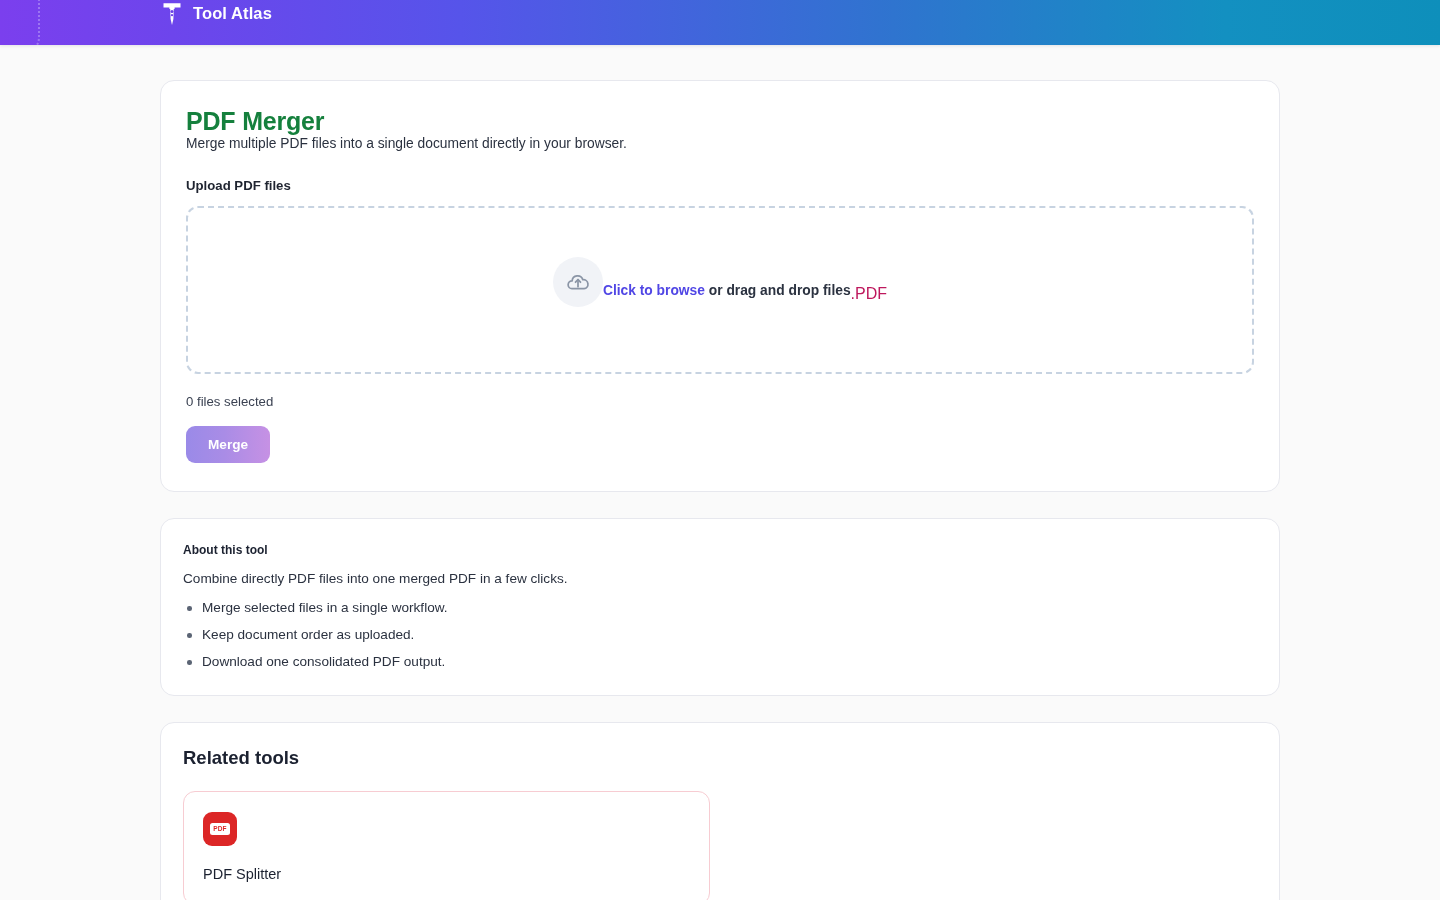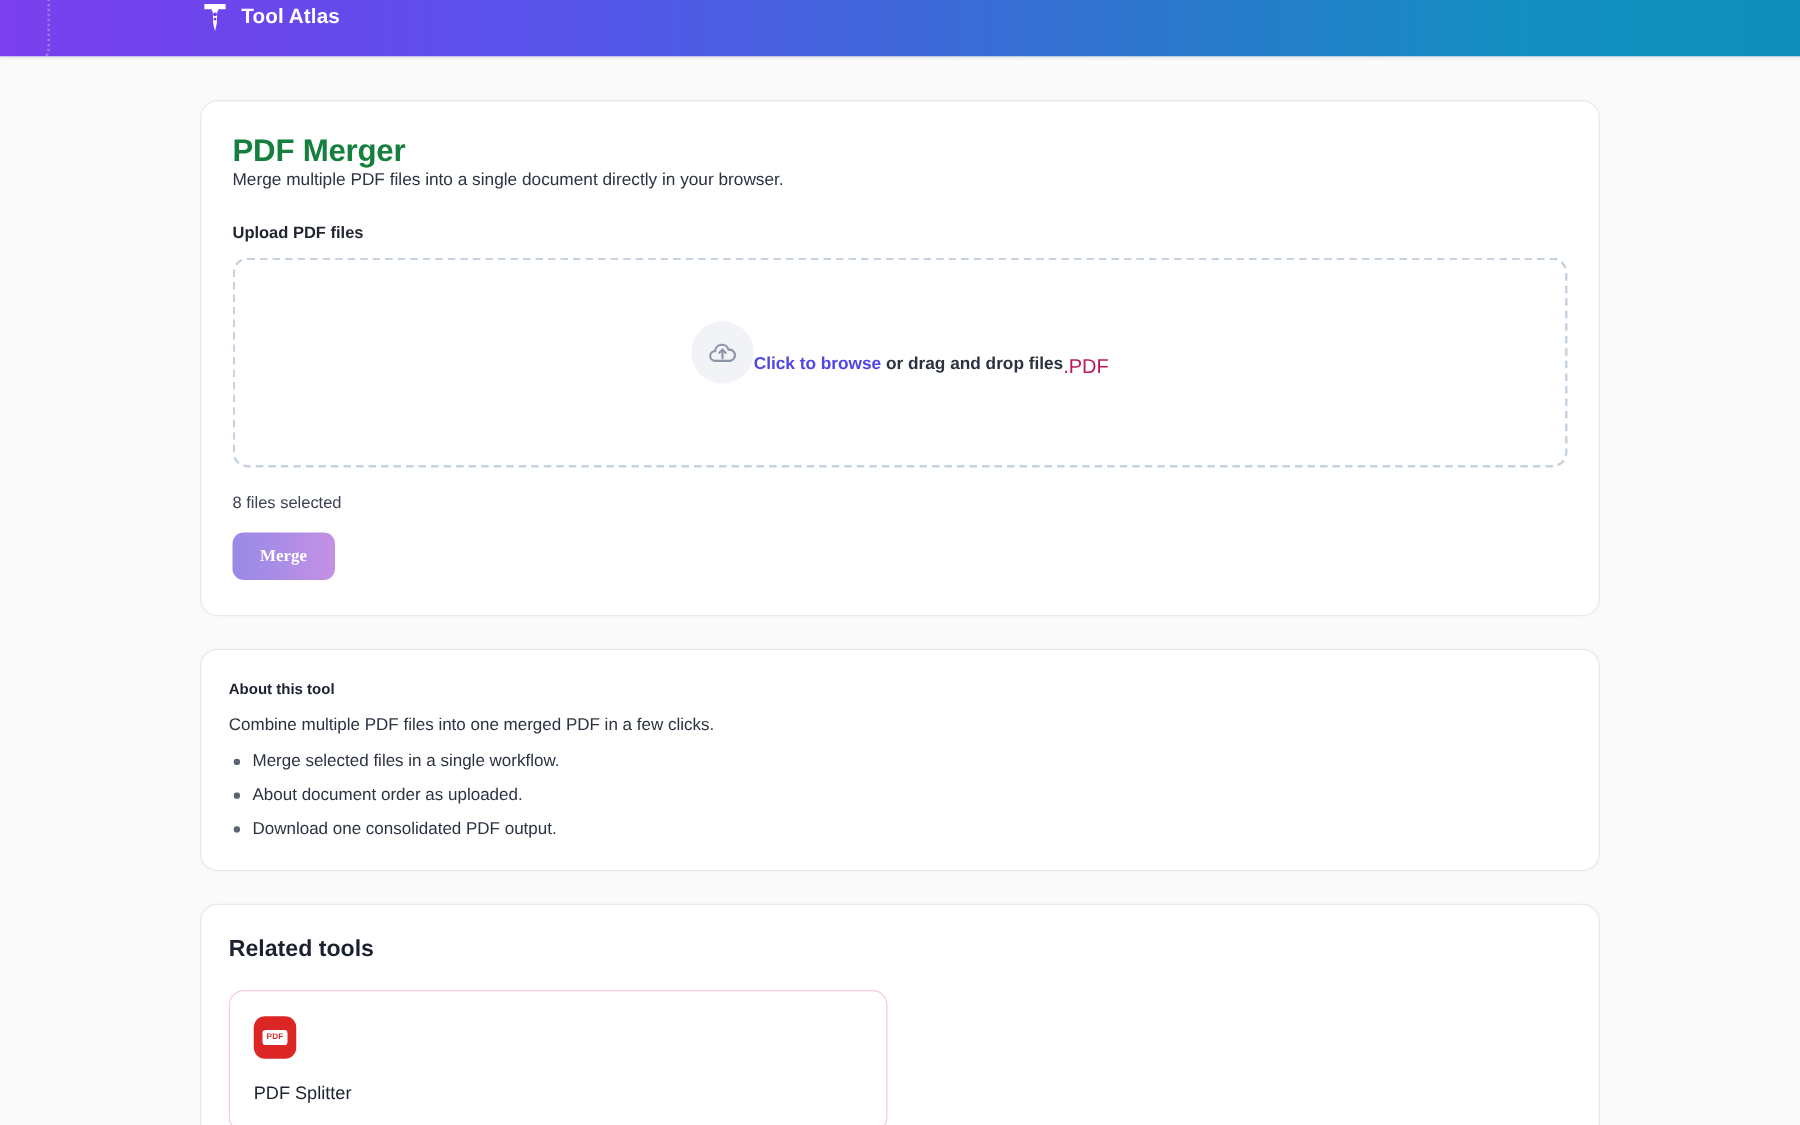--- a/index.html
+++ b/index.html
@@ -139,21 +139,21 @@
     font-size: 13.2px;
     color: #3b4252;
     margin-top: 20px;
   }
 
   .merge-button {
     margin-top: 17px;
     border: none;
     border-radius: 9px;
     padding: 11px 22px;
-    font-family: Liberation Serif, serif;
+    font-family: Liberation Sans, sans-serif;
     font-size: 13.6px;
     font-weight: bold;
     color: #ffffff;
     background: linear-gradient(90deg, #9a8ae8 0%, #a98ce6 45%, #c691e4 100%);
     cursor: default;
   }
 
   
   .about-card { padding: 24px 22px 26px 22px; }
   .about-title {
@@ -264,31 +264,31 @@
             <path d="M12 16.3 L12 9.9"></path>
             <path d="M9.7 12.2 L12 9.9 L14.3 12.2"></path>
           </svg>
         </div>
         <div class="dz-text">
           <span class="dz-link">Click to browse</span><span> or drag and drop files</span>
         </div>
         <div class="dz-hint">.PDF</div>
       </div>
 
-      <div class="file-count">8 files selected</div>
+      <div class="file-count">0 files selected</div>
 
       <button class="merge-button">Merge</button>
     </section>
 
     <section class="card about-card">
       <h2 class="about-title">About this tool</h2>
-      <p class="about-desc">Combine multiple PDF files into one merged PDF in a few clicks.</p>
+      <p class="about-desc">Combine directly PDF files into one merged PDF in a few clicks.</p>
       <ul class="about-list">
         <li>Merge selected files in a single workflow.</li>
-        <li>About document order as uploaded.</li>
+        <li>Keep document order as uploaded.</li>
         <li>Download one consolidated PDF output.</li>
       </ul>
     </section>
 
     <section class="card related-card">
       <h2 class="related-title">Related tools</h2>
       <div class="related-grid">
         <a class="related-item">
           <div class="related-icon">
             <span class="pdf-chip">PDF</span>

